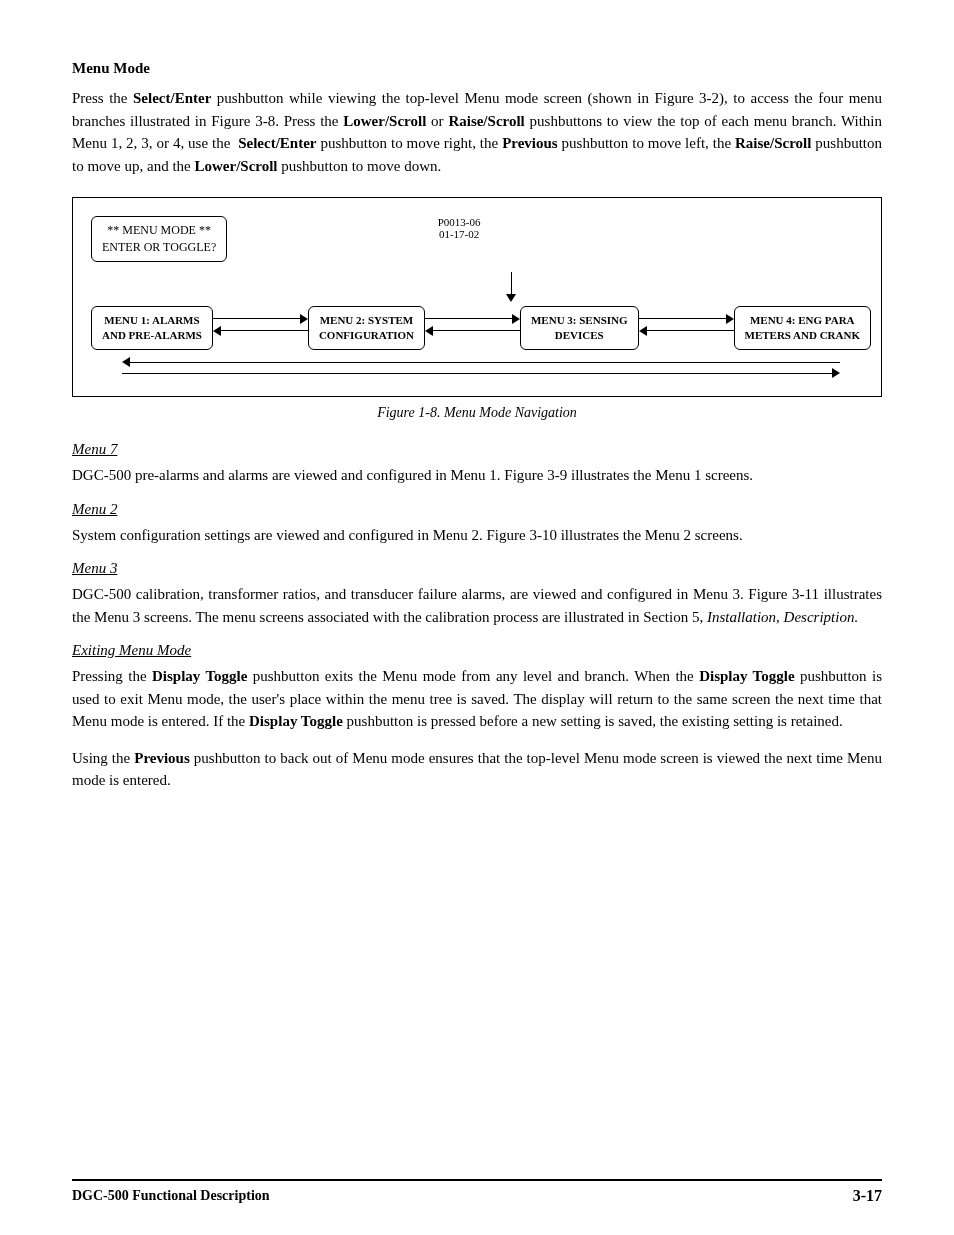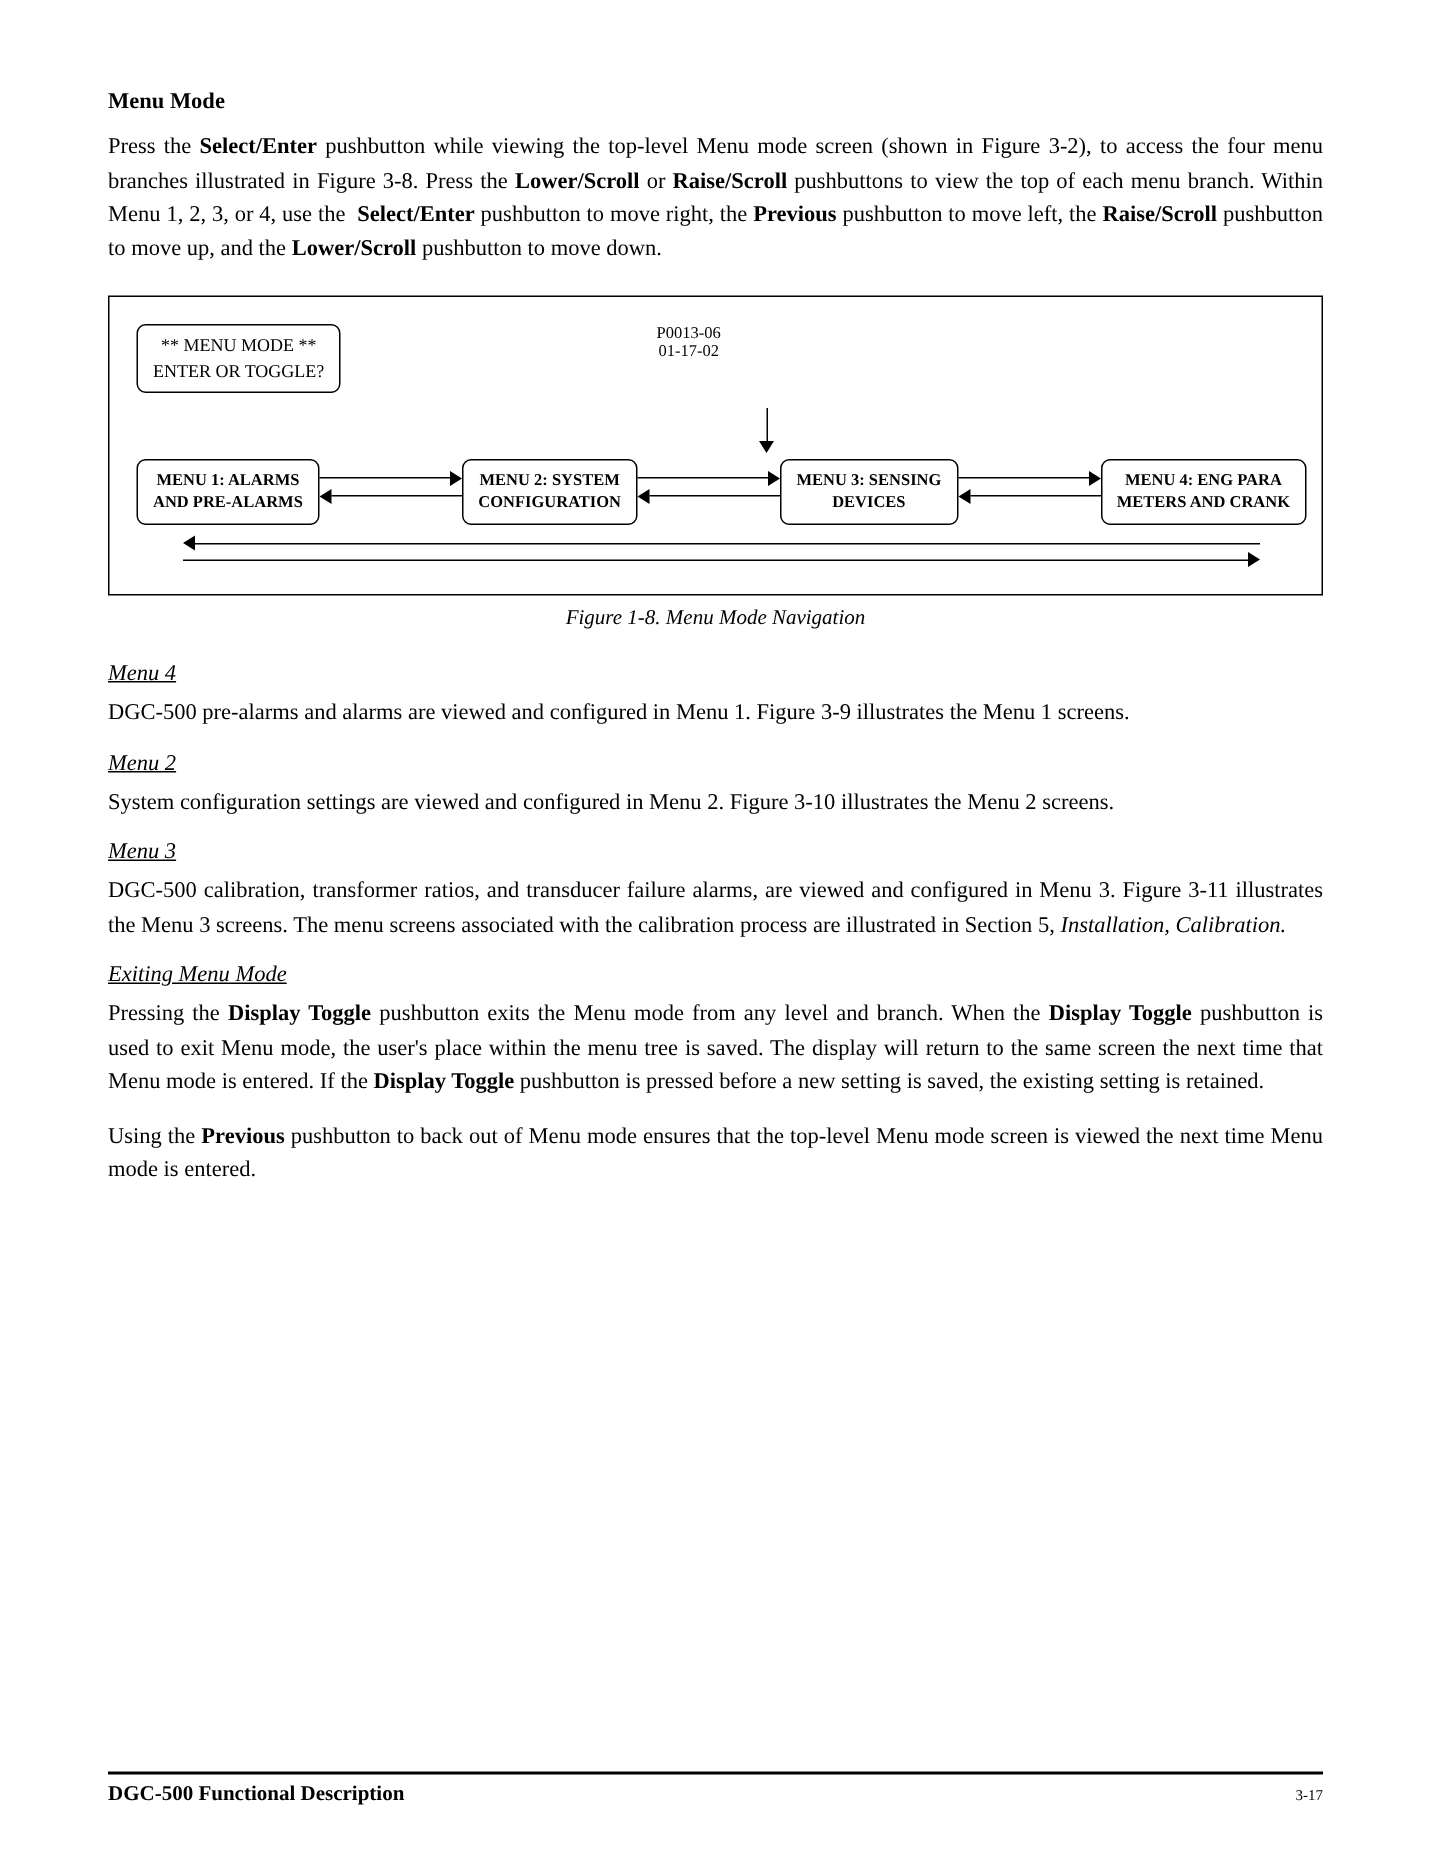--- a/index.html
+++ b/index.html
@@ -167,22 +167,22 @@
       justify-content: space-between;
       align-items: center;
       border-top: 2px solid #000;
       padding-top: 6px;
     }
     .footer-left {
       font-weight: bold;
       font-size: 14px;
     }
     .footer-right {
-      font-weight: normal;
-      font-size: 10px;
+      font-weight: bold;
+      font-size: 16px;
     }
   </style>
 </head>
 <body>
 
 <div class="page">
 
   <div class="section-heading">
     <span>Menu Mode</span>
   </div>
@@ -278,42 +278,42 @@
 
     </div>
   </div>
 
   <p class="figure-caption">
     <span>Figure 1-8. Menu Mode Navigation</span>
   </p>
 
   <div class="menu-section">
     <p class="menu-section-title">
-      <span>Menu 4</span>
+      <span>Menu 7</span>
     </p>
     <p class="body-text">
       <span>DGC-500 pre-alarms and alarms are viewed and configured in Menu 1. Figure 3-9 illustrates the Menu 1 screens.</span>
     </p>
   </div>
 
   <div class="menu-section">
     <p class="menu-section-title">
       <span>Menu 2</span>
     </p>
     <p class="body-text">
       <span>System configuration settings are viewed and configured in Menu 2. Figure 3-10 illustrates the Menu 2 screens.</span>
     </p>
   </div>
 
   <div class="menu-section">
     <p class="menu-section-title">
       <span>Menu 3</span>
     </p>
     <p class="body-text">
-      DGC-500 calibration, transformer ratios, and transducer failure alarms, are viewed and configured in Menu 3. Figure 3-11 illustrates the Menu 3 screens. The menu screens associated with the calibration process are illustrated in Section 5, <span class="italic">Installation, Calibration.</span>
+      DGC-500 calibration, transformer ratios, and transducer failure alarms, are viewed and configured in Menu 3. Figure 3-11 illustrates the Menu 3 screens. The menu screens associated with the calibration process are illustrated in Section 5, <span class="italic">Installation, Description.</span>
     </p>
   </div>
 
   <div class="menu-section">
   </div>
 
   <div class="menu-section">
     <p class="menu-section-title">
       <span>Exiting Menu Mode</span>
     </p>

